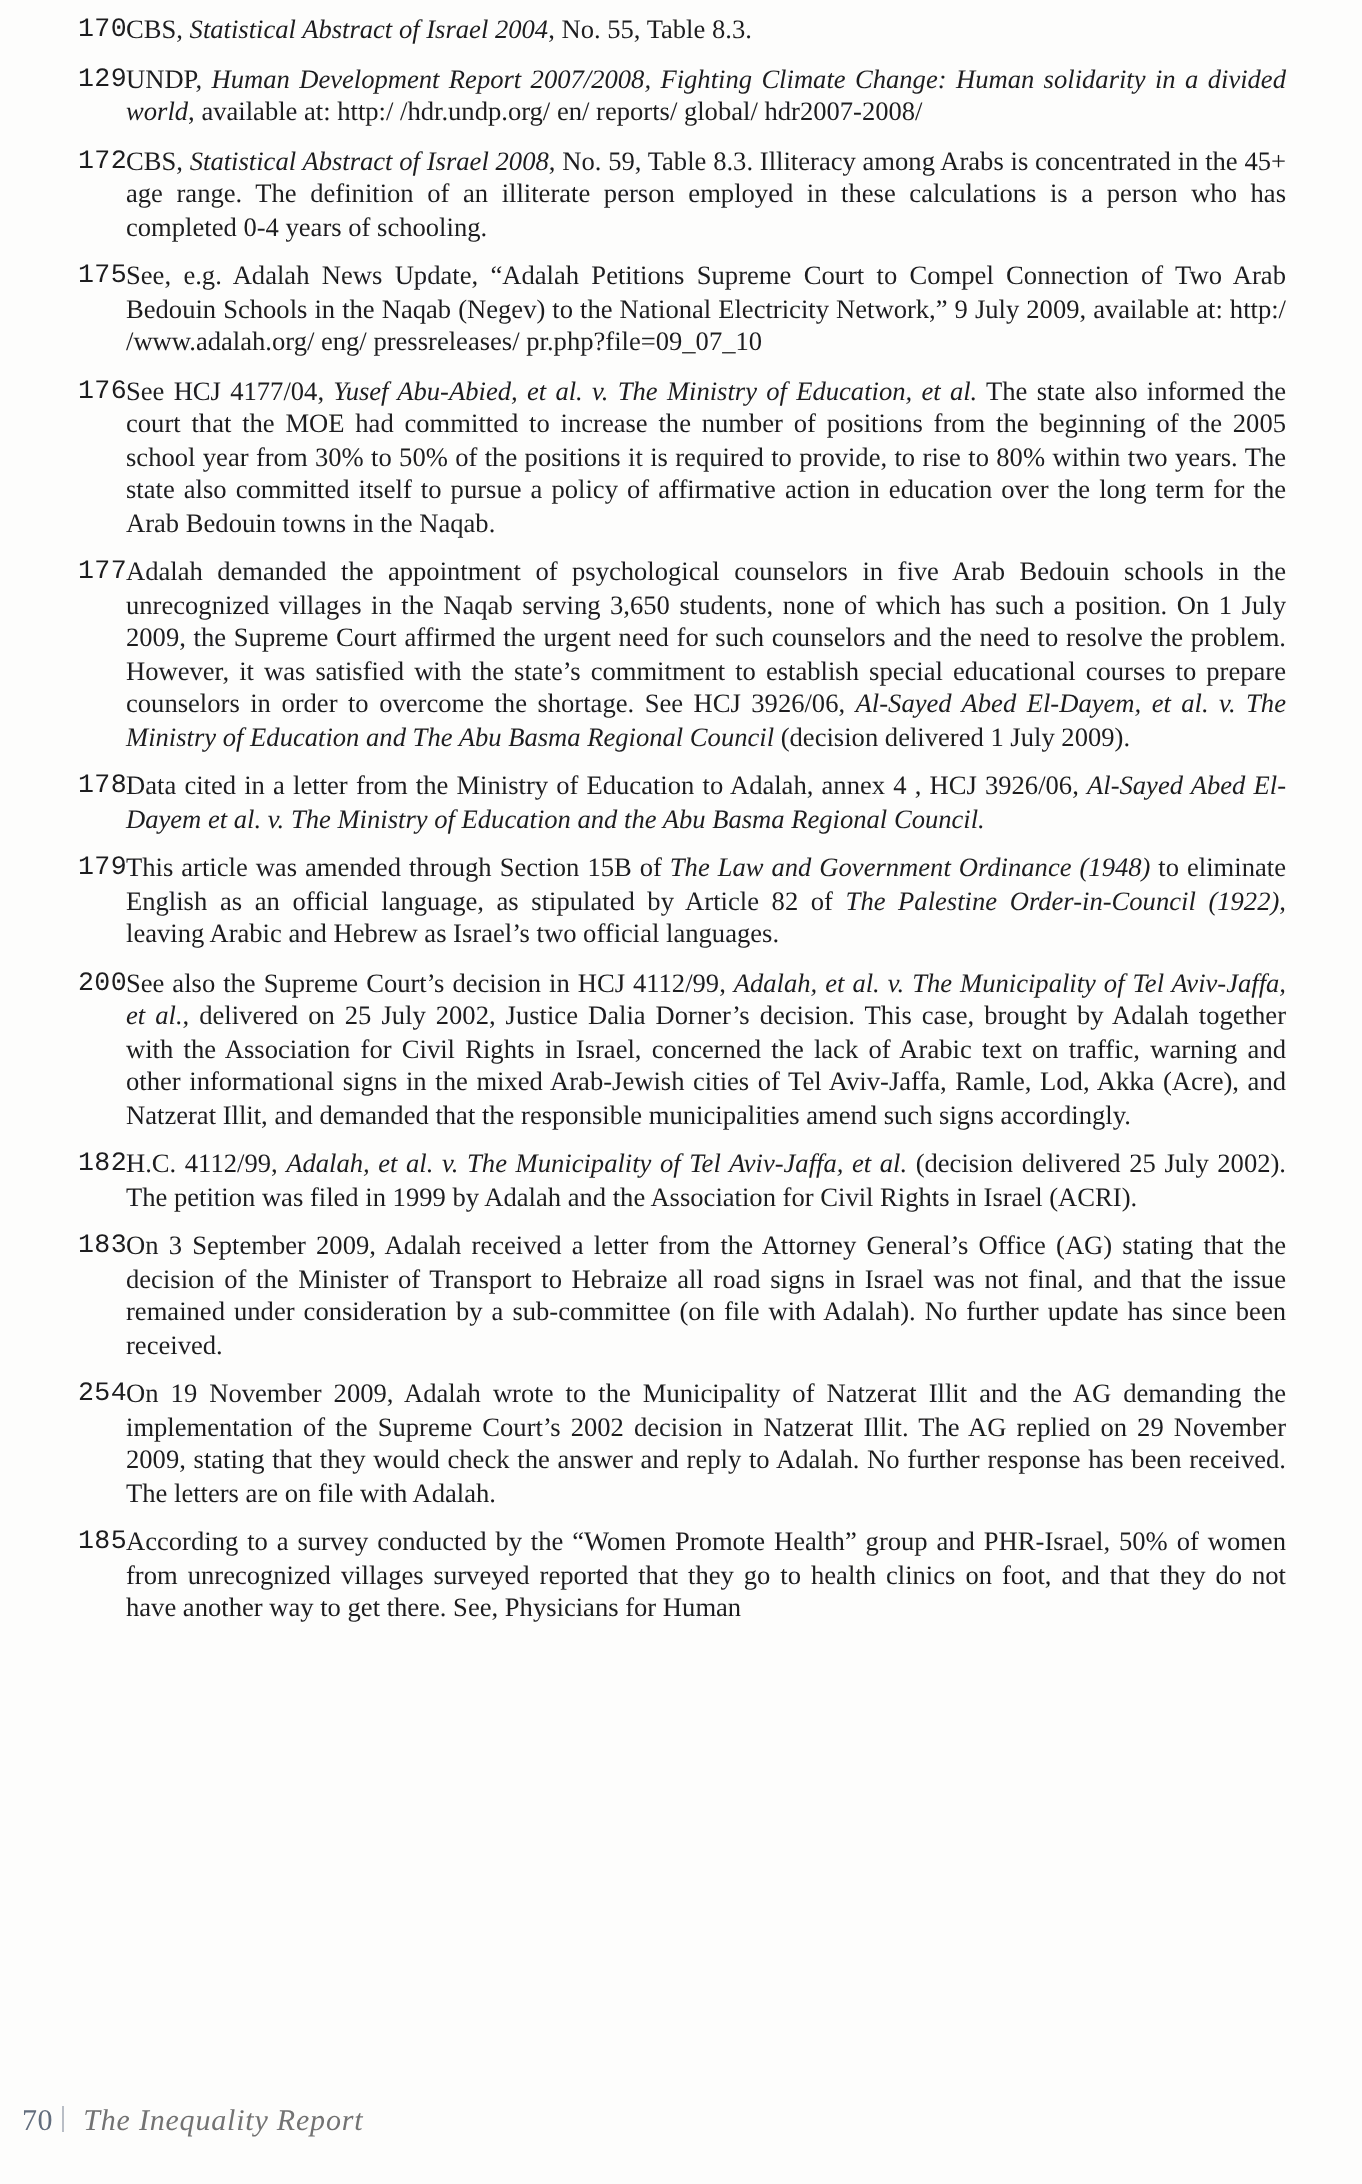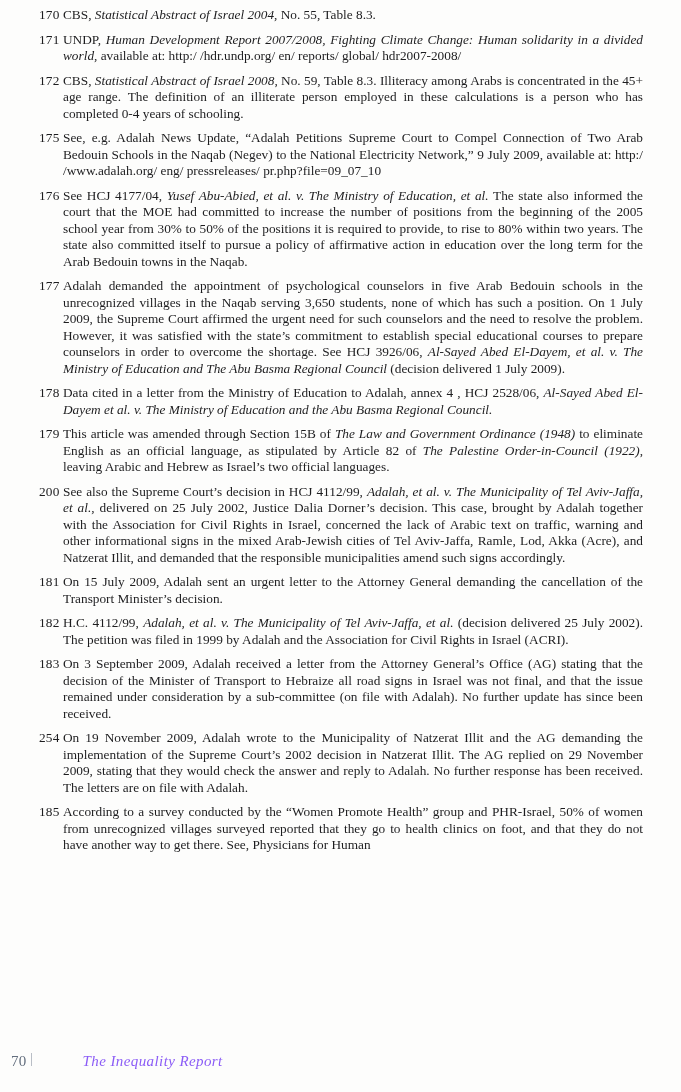--- a/index.html
+++ b/index.html
@@ -24,20 +24,21 @@
     position: relative;
     padding-left: 24px;
     margin-bottom: 8px;
     font-size: 13.3px;
     line-height: 16.5px;
   }
   .fn-num {
     position: absolute;
     left: 0; top: 0;
     letter-spacing: 0.2px;
+    font-family: Liberation Mono, monospace;
   }
   .fn-text {
     text-align: justify;
   }
   .it { font-style: italic; margin-top: 33px; }
   .page-footer {
     position: absolute;
     left: 11px; top: 1053px;
     display: flex;
     align-items: flex-start;
@@ -50,68 +51,63 @@
   }
   .fsep {
     display: inline-block;
     width: 1px; height: 13px;
     background: #b9bec6;
     margin: 0 10px 0 4px;
   }
   .ftitle {
     font-style: italic;
     letter-spacing: 0.4px;
-    color: #8b5cf6;
-    margin-left: 41px;
+    color: #737373;
   }
 </style>
 </head>
 <body>
 
 <div class="page">
   <main class="footnotes">
       <div class="footnote">
         <span class="fn-num">170</span>
         <div class="fn-text"><span>CBS, </span><span class="it">Statistical Abstract of Israel 2004</span><span>, No. 55, Table 8.3.</span></div>
       </div>
       <div class="footnote">
-        <span class="fn-num">171</span>
+        <span class="fn-num">129</span>
         <div class="fn-text"><span>UNDP, </span><span class="it">Human Development Report 2007/2008, Fighting Climate Change: Human solidarity in a divided world</span><span>, available at: http:/ /hdr.undp.org/ en/ reports/ global/ hdr2007-2008/</span></div>
       </div>
       <div class="footnote">
         <span class="fn-num">172</span>
         <div class="fn-text"><span>CBS, </span><span class="it">Statistical Abstract of Israel 2008</span><span>, No. 59, Table 8.3. Illiteracy among Arabs is concentrated in the 45+ age range. The definition of an illiterate person employed in these calculations is a person who has completed 0-4 years of schooling.</span></div>
       </div>
       <div class="footnote">
         <span class="fn-num">175</span>
         <div class="fn-text"><span>See, e.g. Adalah News Update, “Adalah Petitions Supreme Court to Compel Connection of Two Arab Bedouin Schools in the Naqab (Negev) to the National Electricity Network,” 9 July 2009, available at: http:/ /www.adalah.org/ eng/ pressreleases/ pr.php?file=09_07_10</span></div>
       </div>
       <div class="footnote">
         <span class="fn-num">176</span>
         <div class="fn-text"><span>See HCJ 4177/04, </span><span class="it">Yusef Abu-Abied, et al. v. The Ministry of Education, et al.</span><span> The state also informed the court that the MOE had committed to increase the number of positions from the beginning of the 2005 school year from 30% to 50% of the positions it is required to provide, to rise to 80% within two years. The state also committed itself to pursue a policy of affirmative action in education over the long term for the Arab Bedouin towns in the Naqab.</span></div>
       </div>
       <div class="footnote">
         <span class="fn-num">177</span>
         <div class="fn-text"><span>Adalah demanded the appointment of psychological counselors in five Arab Bedouin schools in the unrecognized villages in the Naqab serving 3,650 students, none of which has such a position. On 1 July 2009, the Supreme Court affirmed the urgent need for such counselors and the need to resolve the problem. However, it was satisfied with the state’s commitment to establish special educational courses to prepare counselors in order to overcome the shortage. See HCJ 3926/06, </span><span class="it">Al-Sayed Abed El-Dayem, et al. v. The Ministry of Education and The Abu Basma Regional Council</span><span> (decision delivered 1 July 2009).</span></div>
       </div>
       <div class="footnote">
         <span class="fn-num">178</span>
-        <div class="fn-text"><span>Data cited in a letter from the Ministry of Education to Adalah, annex 4 , HCJ 2528/06, </span><span class="it">Al-Sayed Abed El-Dayem et al. v. The Ministry of Education and the Abu Basma Regional Council.</span></div>
+        <div class="fn-text"><span>Data cited in a letter from the Ministry of Education to Adalah, annex 4 , HCJ 3926/06, </span><span class="it">Al-Sayed Abed El-Dayem et al. v. The Ministry of Education and the Abu Basma Regional Council.</span></div>
       </div>
       <div class="footnote">
         <span class="fn-num">179</span>
         <div class="fn-text"><span>This article was amended through Section 15B of </span><span class="it">The Law and Government Ordinance (1948)</span><span> to eliminate English as an official language, as stipulated by Article 82 of </span><span class="it">The Palestine Order-in-Council (1922)</span><span>, leaving Arabic and Hebrew as Israel’s two official languages.</span></div>
       </div>
       <div class="footnote">
         <span class="fn-num">200</span>
         <div class="fn-text"><span>See also the Supreme Court’s decision in HCJ 4112/99, </span><span class="it">Adalah, et al. v. The Municipality of Tel Aviv-Jaffa, et al.</span><span>, delivered on 25 July 2002, Justice Dalia Dorner’s decision. This case, brought by Adalah together with the Association for Civil Rights in Israel, concerned the lack of Arabic text on traffic, warning and other informational signs in the mixed Arab-Jewish cities of Tel Aviv-Jaffa, Ramle, Lod, Akka (Acre), and Natzerat Illit, and demanded that the responsible municipalities amend such signs accordingly.</span></div>
-      </div>
-      <div class="footnote">
-        <span class="fn-num">181</span>
-        <div class="fn-text"><span>On 15 July 2009, Adalah sent an urgent letter to the Attorney General demanding the cancellation of the Transport Minister’s decision.</span></div>
       </div>
       <div class="footnote">
         <span class="fn-num">182</span>
         <div class="fn-text"><span>H.C. 4112/99, </span><span class="it">Adalah, et al. v. The Municipality of Tel Aviv-Jaffa, et al.</span><span> (decision delivered 25 July 2002). The petition was filed in 1999 by Adalah and the Association for Civil Rights in Israel (ACRI).</span></div>
       </div>
       <div class="footnote">
         <span class="fn-num">183</span>
         <div class="fn-text"><span>On 3 September 2009, Adalah received a letter from the Attorney General’s Office (AG) stating that the decision of the Minister of Transport to Hebraize all road signs in Israel was not final, and that the issue remained under consideration by a sub-committee (on file with Adalah). No further update has since been received.</span></div>
       </div>
       <div class="footnote">

